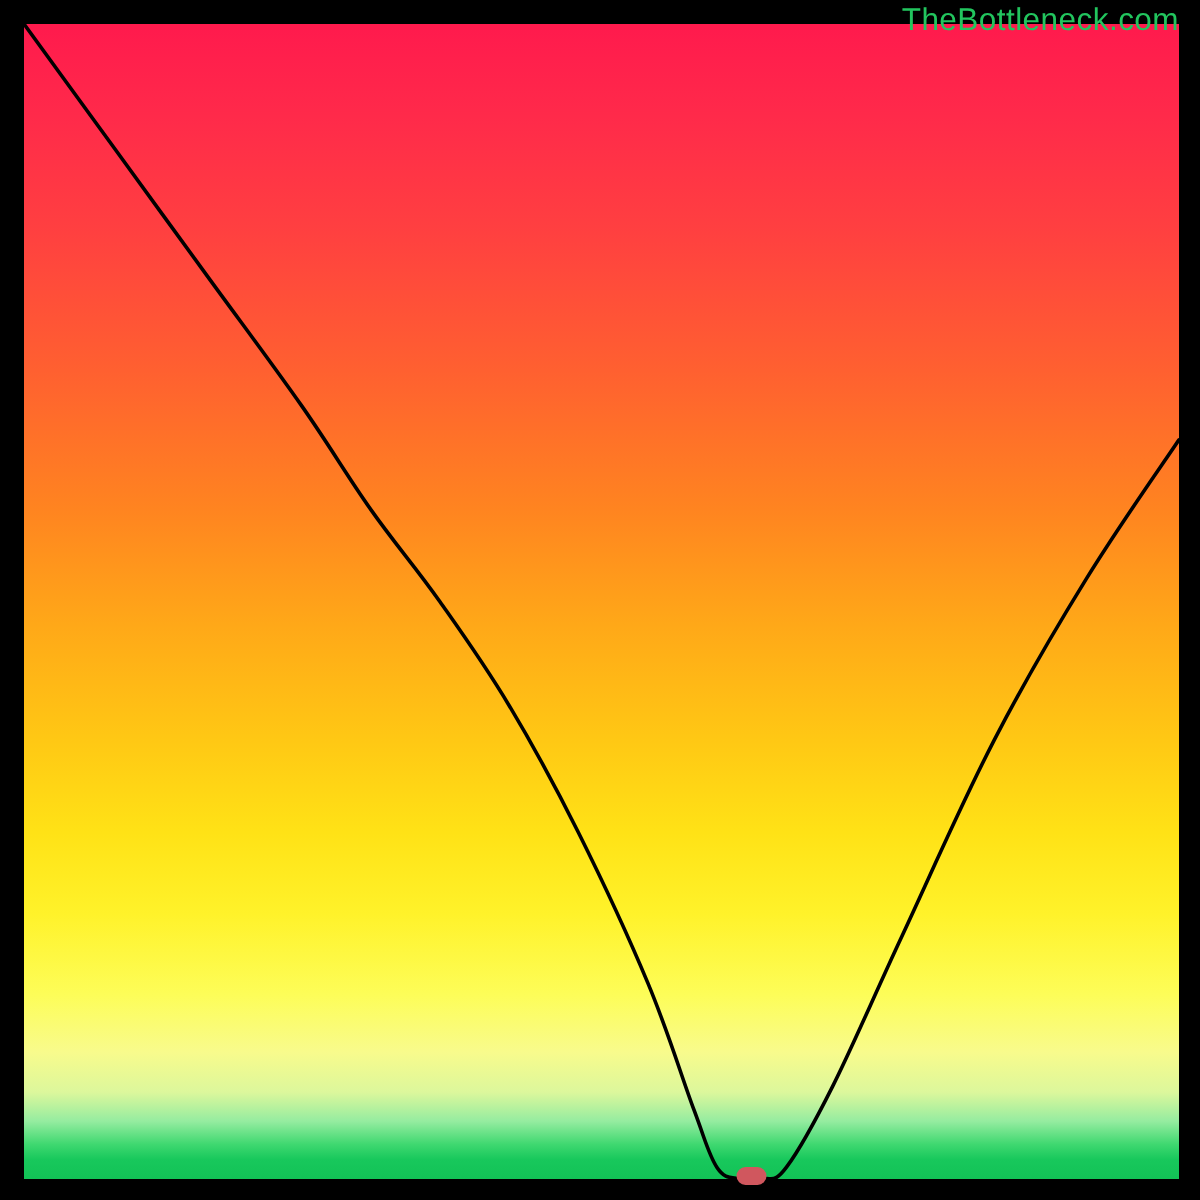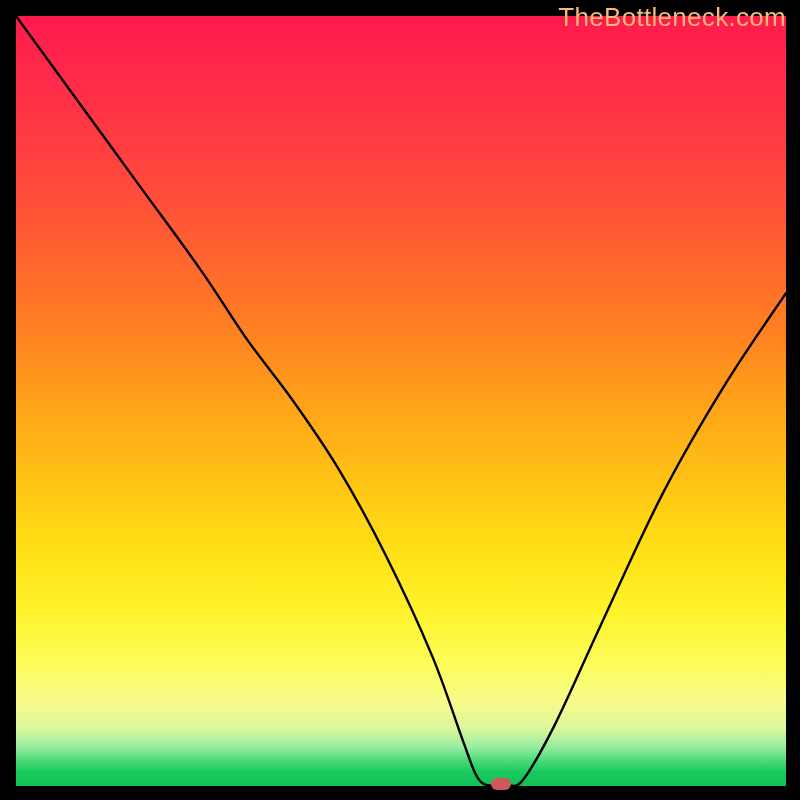--- a/index.html
+++ b/index.html
@@ -41,22 +41,22 @@
       #95eca0 95%,
       #3fd870 97%,
       #18c85c 98.3%,
       #12c256 100%
     );
   }
   .watermark {
     position: absolute;
     top: 2px;
     right: 14px;
-    color: #fdba74;
-    font-size: 26px;
+    color: #22c55e;
+    font-size: 21px;
     letter-spacing: 0.3px;
     font-weight: 500;
   }
   svg.curve {
     position: absolute;
     left: 0;
     top: 0;
     width: 770px;
     height: 770px;
   }

